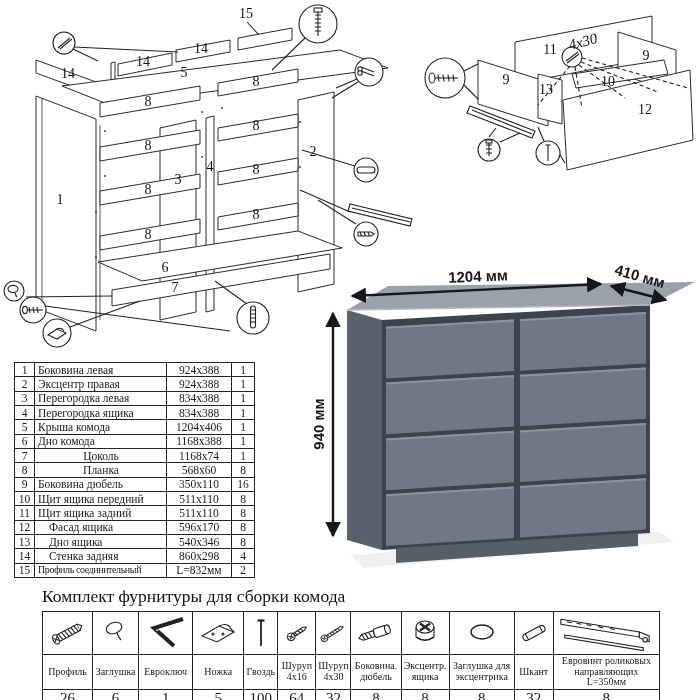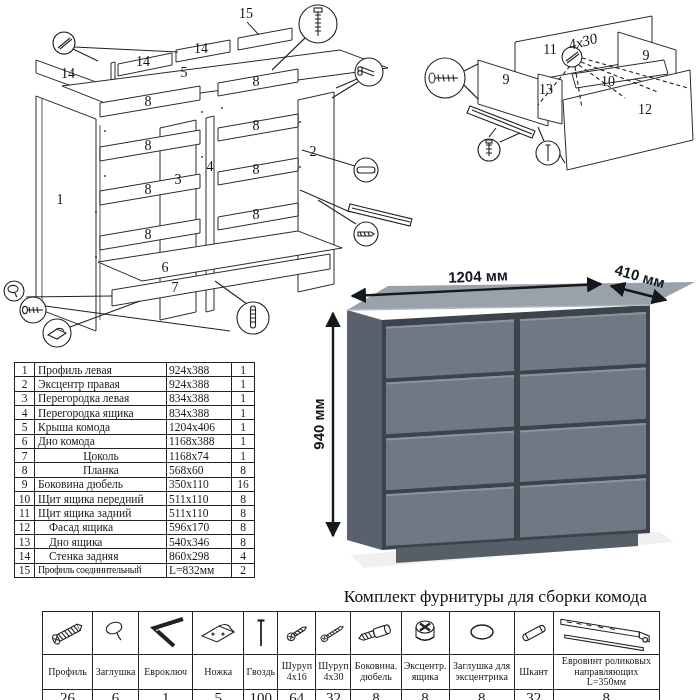--- a/index.html
+++ b/index.html
@@ -16,24 +16,24 @@
   
   #parts-table{position:absolute;left:14px;top:362px;width:233px;height:216px;
     border-collapse:collapse;table-layout:fixed;font-size:11.5px;}
   #parts-table td{border:1.5px solid #222;padding:0 2px;line-height:12px;height:12px;
     overflow:hidden;white-space:nowrap;}
   #parts-table td.c-num{text-align:center;width:19px;padding:0;}
   #parts-table td.c-name{width:126px;text-align:left;padding-left:3px;}
   #parts-table td.c-name.center{text-align:center;}
   #parts-table td.c-name.indent{padding-left:14px;}
   #parts-table td.c-name.cond{font-size:10px;letter-spacing:-0.4px;}
-  #parts-table td.c-size{width:60px;}
+  #parts-table td.c-size{width:60px;text-align:center;}
   #parts-table td.c-qty{width:22px;text-align:center;padding:0;}
   
-  #hw-title{position:absolute;left:29px;top:586px;width:618px;text-align:right;
+  #hw-title{position:absolute;left:42px;top:586px;width:618px;text-align:left;
     font-size:17.5px;color:#111;}
   #hw-table{position:absolute;left:42px;top:611px;width:618px;border-collapse:collapse;
     table-layout:fixed;}
   #hw-table td{border:1.5px solid #222;text-align:center;vertical-align:middle;padding:0;}
   #hw-table .icon-row td{height:42px;}
   #hw-table .name-row td{height:23px;font-size:10px;line-height:10.5px;padding:1px 1px;}
   #hw-table .qty-row td{height:17px;font-size:15px;}
   .hwicon{margin:0 auto;}
   .lineart{stroke:#2b2b2b;stroke-width:1;fill:#fff;}
   .thin{stroke:#2b2b2b;stroke-width:0.8;fill:none;}
@@ -276,21 +276,21 @@
     </svg>
     <span class="dim" style="left:178px;top:26px;transform:translate(-50%,-50%) rotate(-2.5deg);">1204 мм</span>
     <span class="dim" style="left:340px;top:26px;transform:translate(-50%,-50%) rotate(16deg);">410 мм</span>
     <span class="dim" style="left:18px;top:174px;transform:translate(-50%,-50%) rotate(-90deg);">940 мм</span>
   </div>
 
   <table id="parts-table">
     <tbody>
       <tr>
           <td class="c-num">1</td>
-          <td class="c-name">Профиль левая</td>
+          <td class="c-name">Боковина левая</td>
           <td class="c-size">924x388</td>
           <td class="c-qty">1</td>
         </tr>
       <tr>
           <td class="c-num">2</td>
           <td class="c-name">Эксцентр правая</td>
           <td class="c-size">924x388</td>
           <td class="c-qty">1</td>
         </tr>
       <tr>

